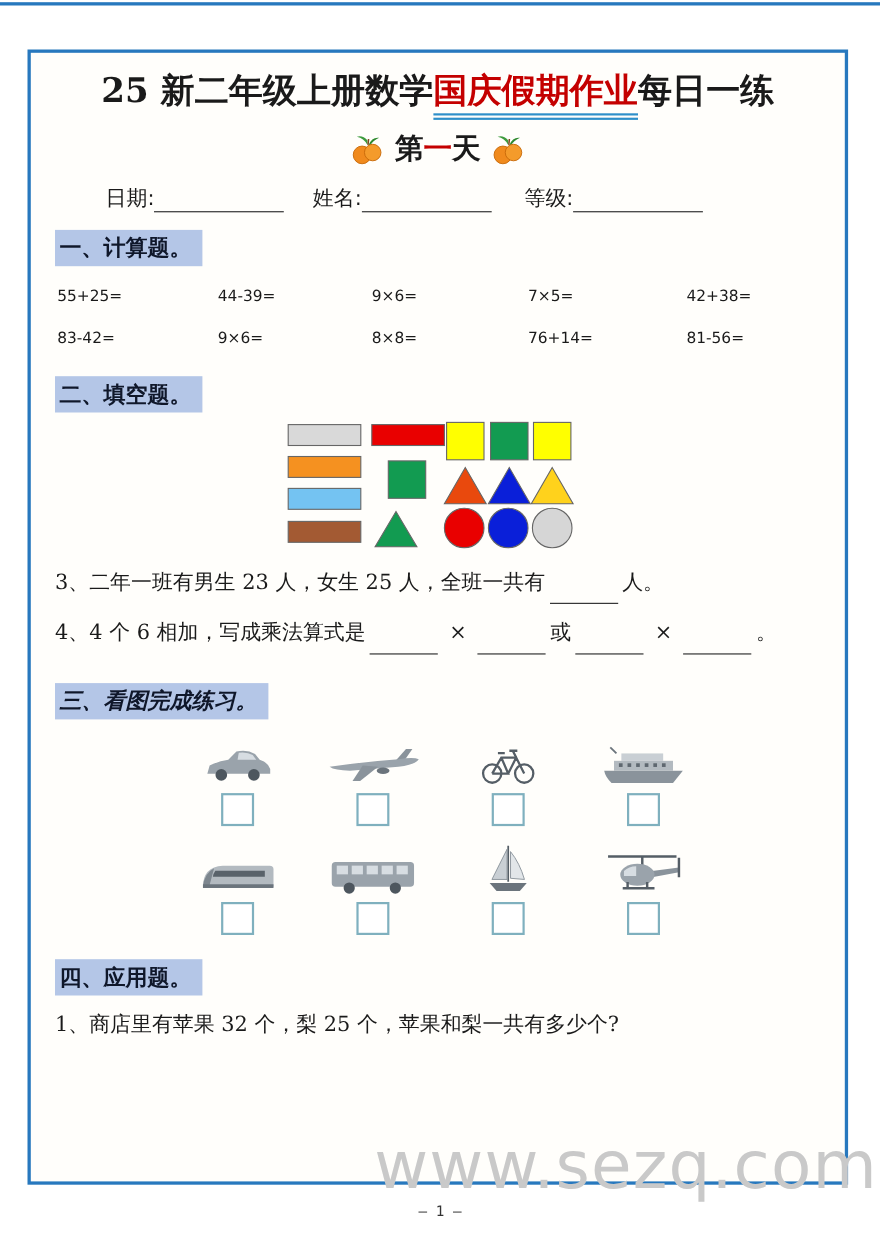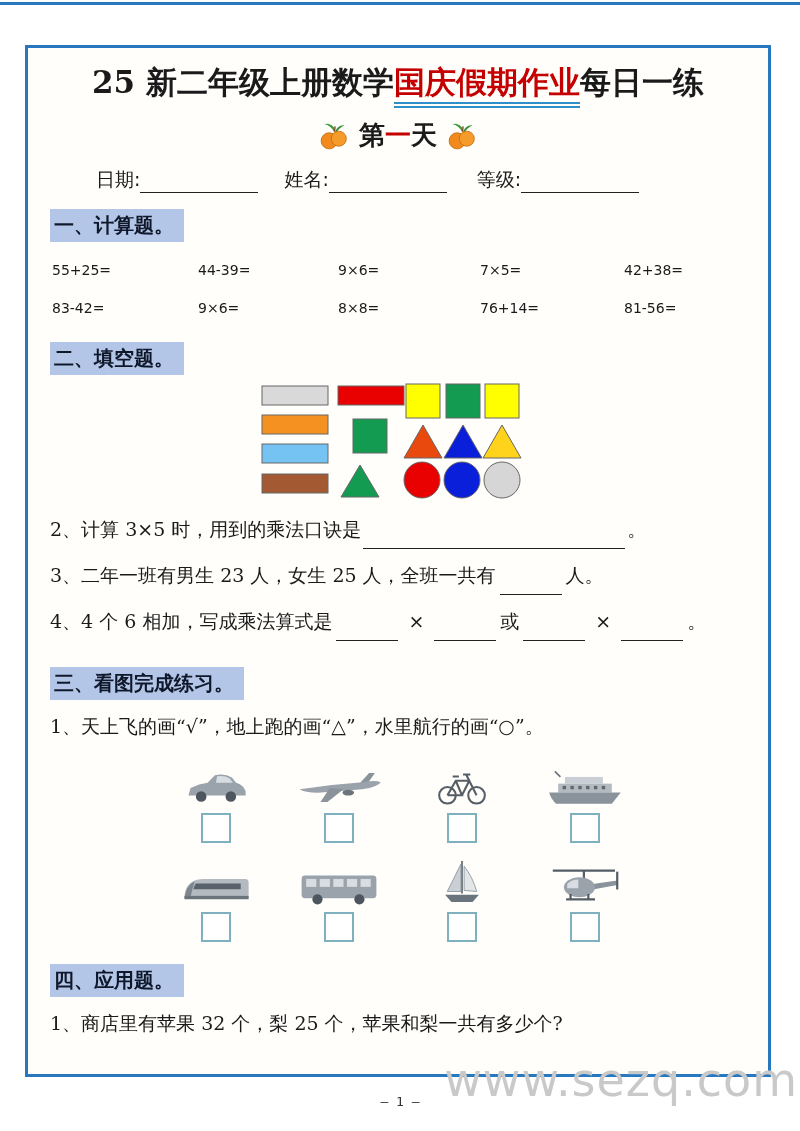--- a/index.html
+++ b/index.html
@@ -49,21 +49,21 @@
     display:grid;grid-template-columns:repeat(4,1fr);row-gap:10px;
   }
   .v-cell{display:flex;flex-direction:column;align-items:center;}
   .v-img{height:52px;display:flex;align-items:flex-end;justify-content:center;}
   .v-check{width:26px;height:26px;border:2px solid #7FB0BE;background:#fff;margin-top:7px;}
   .page-num{
     position:absolute;left:0;right:0;bottom:22px;text-align:center;
     font-size:13px;color:#333;font-family:"DejaVu Sans Mono","Liberation Mono",monospace;
   }
   .watermark{
-    position:absolute;right:2px;bottom:24px;font-size:46px;color:#c9c9c9;
+    position:absolute;right:2px;bottom:36px;font-size:60px;color:#c9c9c9;
     letter-spacing:1px;z-index:5;font-family:"DejaVu Sans","Liberation Sans",sans-serif;
   }
   svg{display:block;}
 </style>
 </head>
 <body>
 
 <div class="topline"></div>
 
 <div class="frame">
@@ -132,31 +132,27 @@
         <rect x="4" y="63" width="66" height="19" fill="#74C3F2" stroke="#666" stroke-width="1"></rect>
         <rect x="4" y="93" width="66" height="19" fill="#A35A33" stroke="#666" stroke-width="1"></rect>
         <polygon points="102,84 83,116 121,116" fill="#129B51" stroke="#666" stroke-width="1"></polygon>
         <circle cx="164" cy="99" r="18" fill="#E90000" stroke="#666" stroke-width="1"></circle>
         <circle cx="204" cy="99" r="18" fill="#0A1FD9" stroke="#666" stroke-width="1"></circle>
         <circle cx="244" cy="99" r="18" fill="#D6D6D6" stroke="#666" stroke-width="1"></circle>
       </svg>
   </div>
 
   <div class="q tight">
-    <span>2、计算 3×5 时，用到的乘法口诀是</span><span class="blank b-long"></span><span>。</span>
-  </div>
-  <div class="q tight">
     <span>3、二年一班有男生 23 人，女生 25 人，全班一共有</span><span class="blank b-small"></span><span>人。</span>
   </div>
   <div class="q tight">
     <span>4、4 个 6 相加，写成乘法算式是</span><span class="blank b-small"></span><span class="x-sym">×</span><span class="blank b-small"></span><span>或</span><span class="blank b-small"></span><span class="x-sym">×</span><span class="blank b-small"></span><span>。</span>
   </div>
 
-  <div style="margin-top:10px;"><span class="sec-head">三、看图完成练习。</span></div>
-  <div class="q tight">1、天上飞的画“√”，地上跑的画“△”，水里航行的画“○”。</div>
+  <div style="margin-top:10px;font-style:italic;"><span class="sec-head">三、看图完成练习。</span></div>
 
   <div class="vehicle-grid">
 
     <div class="v-cell">
       <div class="v-img">
         <svg width="70" height="36" viewBox="0 0 64 34">
           <path d="M6 24 L8 17 Q16 13 24 12 L31 5 Q40 3 47 7 L51 12 Q58 14 60 20 L60 24 Z" fill="#9aa3ab"></path>
           <path d="M33 6 Q40 5 45 8 L48 12 L32 12 Z" fill="#d7dde2"></path>
           <circle cx="18" cy="25" r="5" fill="#4d565e"></circle>
             <circle cx="46" cy="25" r="5" fill="#4d565e"></circle>

